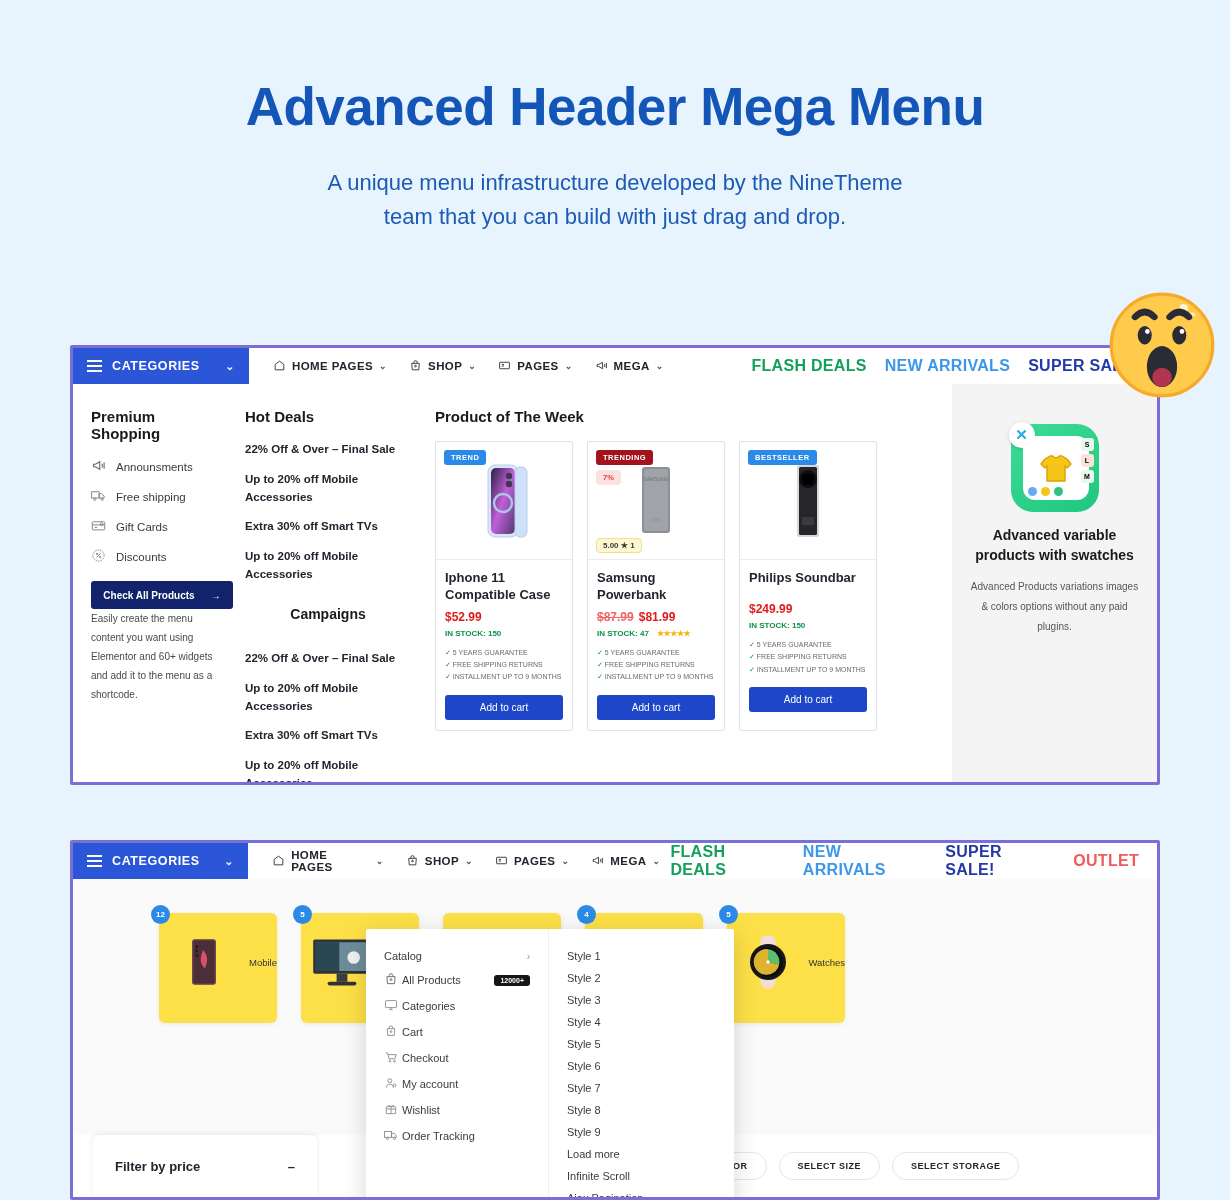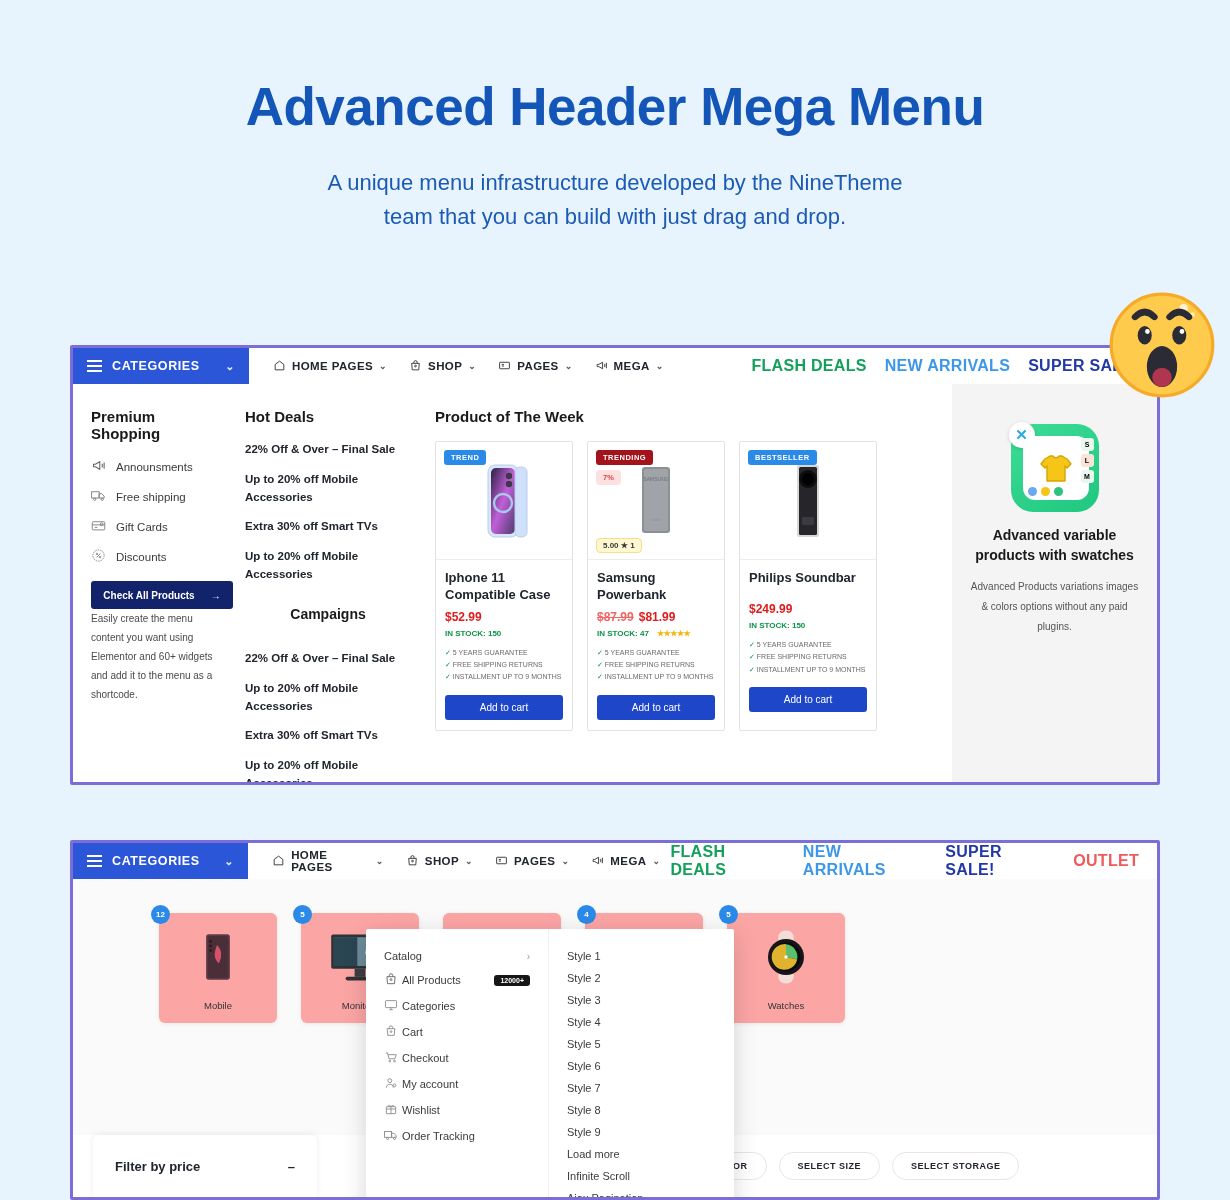--- a/index.html
+++ b/index.html
@@ -131,23 +131,23 @@
     border-radius: 50%; display: flex; align-items: center; justify-content: center;
     color: #2ba8e0; font-weight: bold; font-size: 15px; box-shadow: 0 1px 4px rgba(0,0,0,.15);
   }
   .promo-title { font-size: 14px; font-weight: bold; color: #1a1a1a; line-height: 1.4; }
   .promo-desc { margin-top: 12px; font-size: 10px; color: #555; line-height: 2; }
 
   
   .p2-body { position: relative; height: 318px; background: #fafafa; }
   .cat-grid { display: flex; gap: 24px; padding: 34px 0 0 86px; }
   .ccard {
-    width: 118px; height: 110px; background: #fca5a5; border-radius: 6px;
+    width: 118px; height: 110px; background: #fde047; border-radius: 6px;
     box-shadow: 0 1px 5px rgba(0,0,0,.07); position: relative;
-    display: flex; flex-direction: column; align-items: center; justify-content: flex-end;
+    display: flex; flex-direction: row; align-items: center; justify-content: flex-end;
     padding-bottom: 12px; cursor: pointer;
   }
   .ccount {
     position: absolute; top: -8px; left: -8px; width: 19px; height: 19px; border-radius: 50%;
     background: #2b8ae8; color: #fff; font-size: 8px; font-weight: bold;
     display: flex; align-items: center; justify-content: center;
   }
   .cimg { flex: 1; display: flex; align-items: center; justify-content: center; width: 100%; }
   .clabel { font-size: 9.5px; color: #333; }
 

